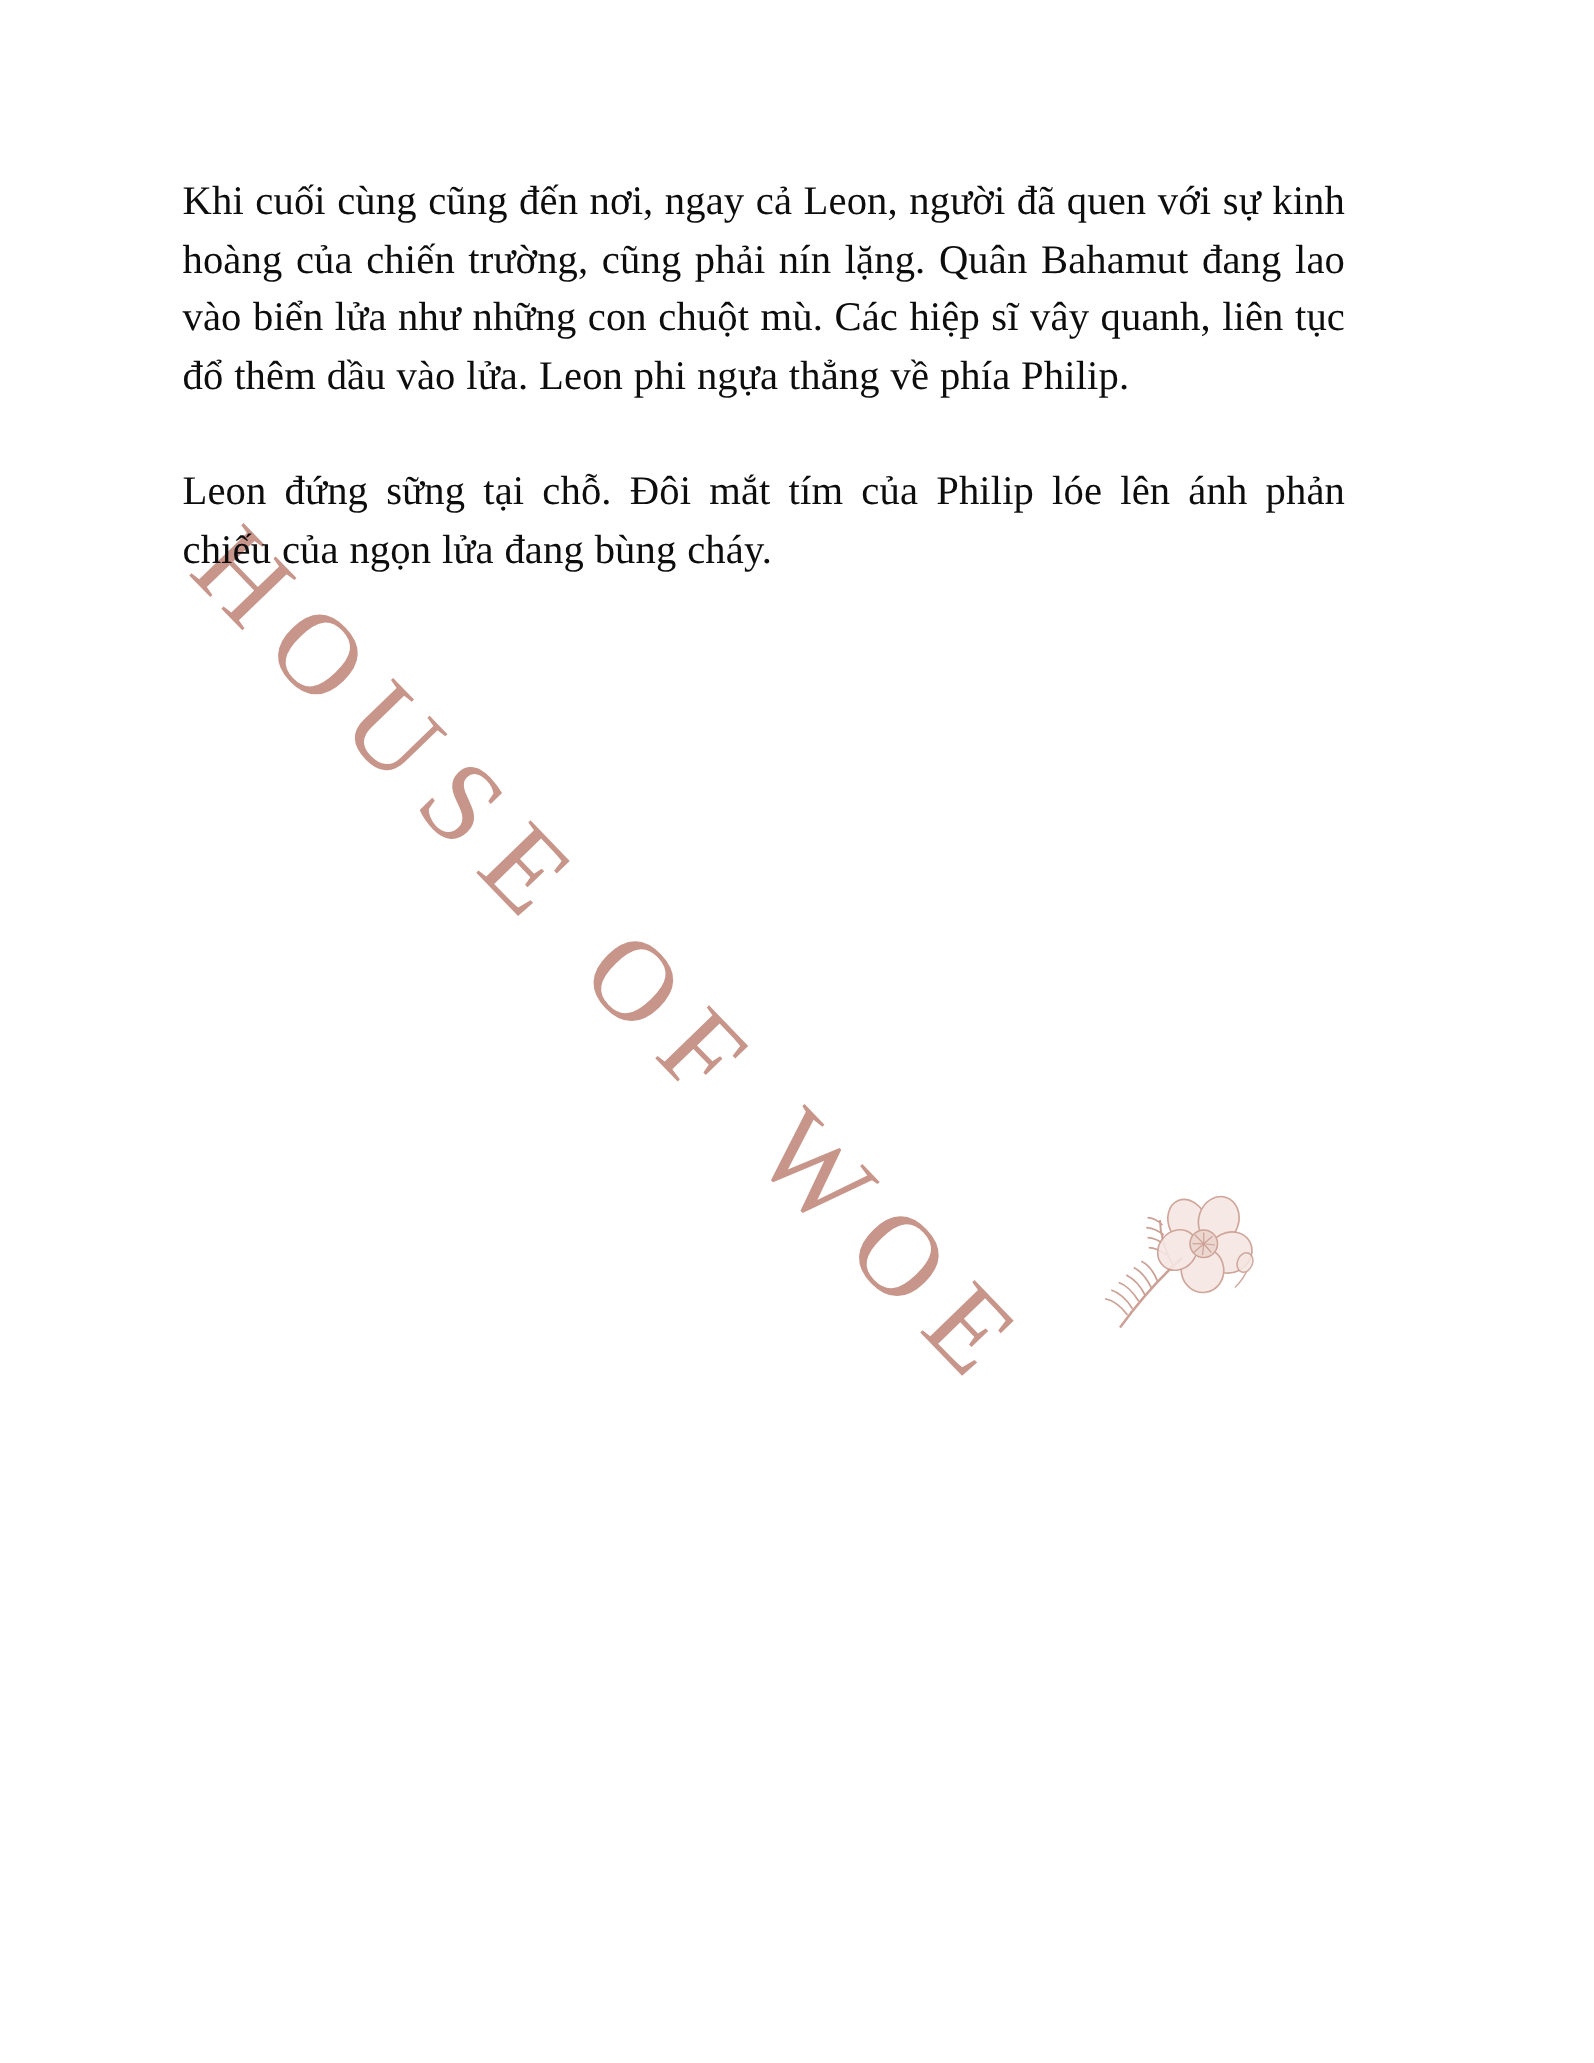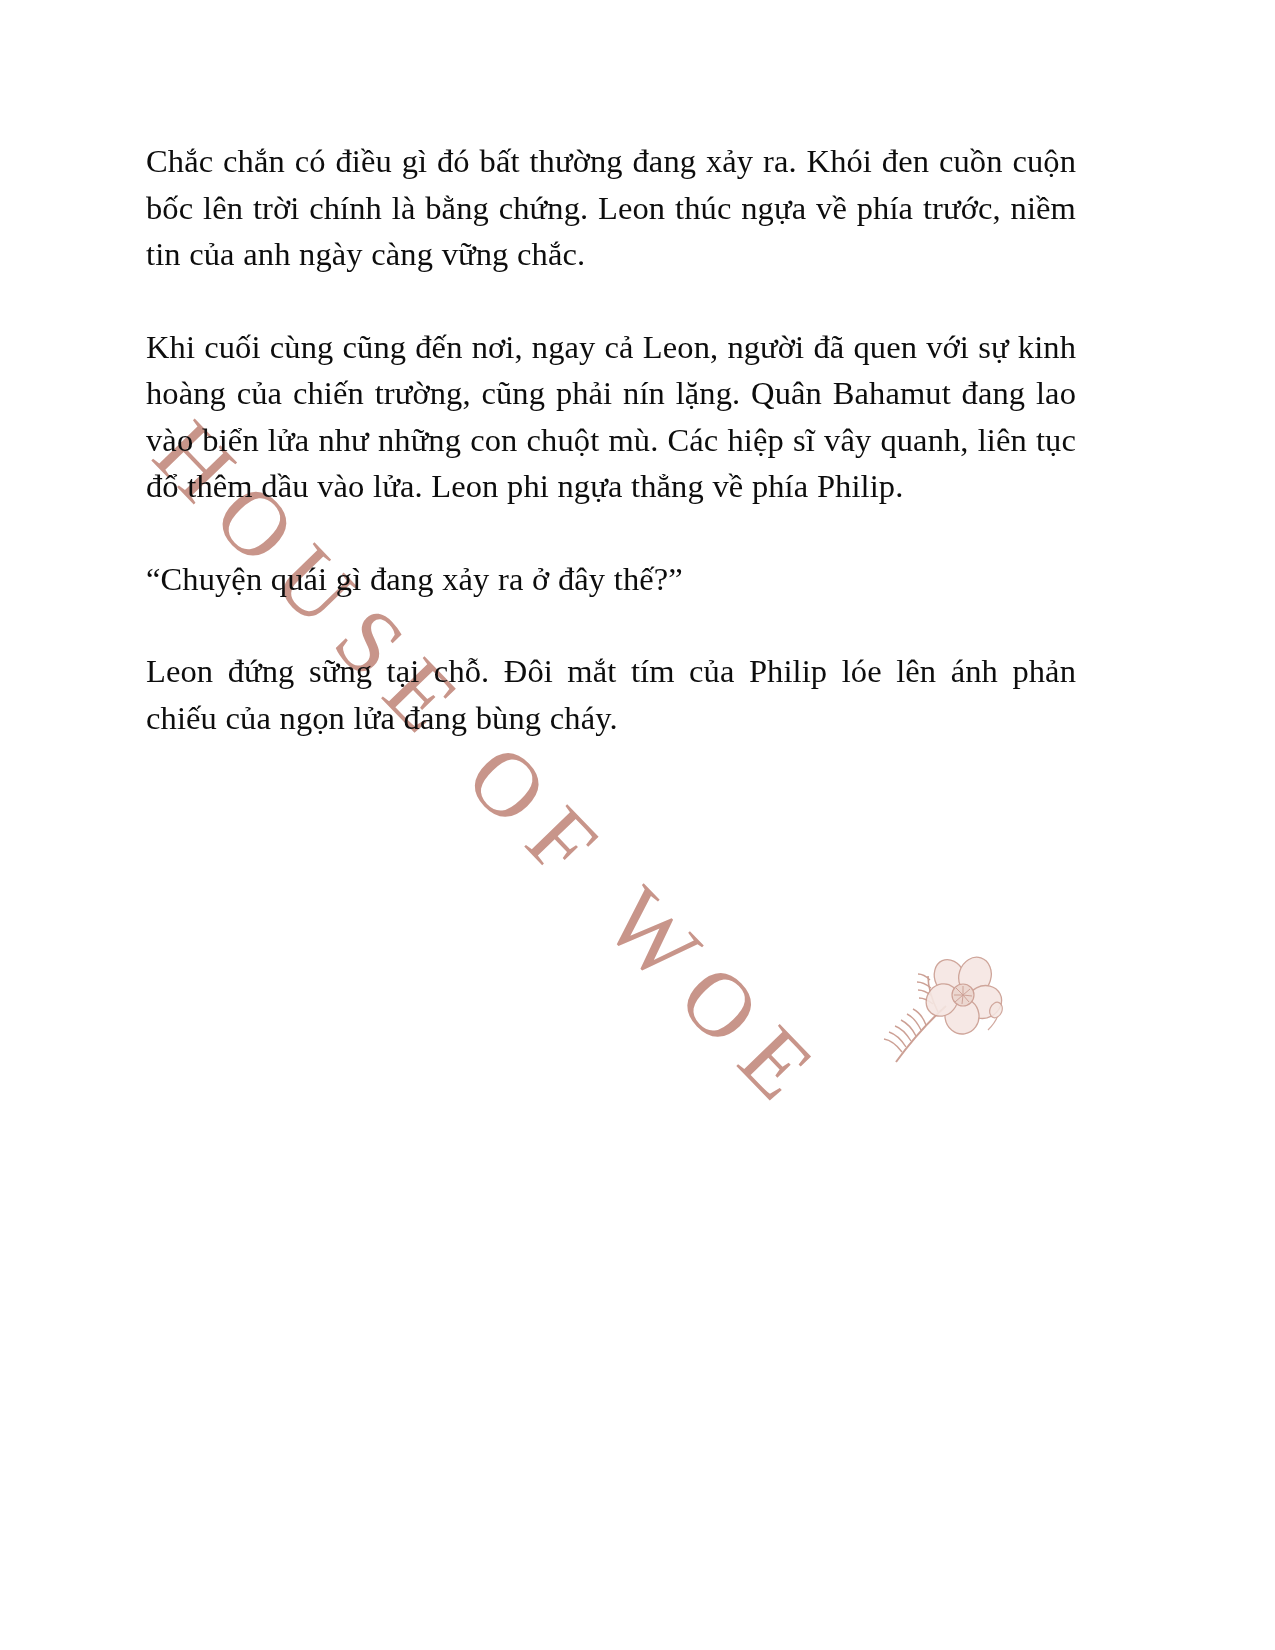--- a/index.html
+++ b/index.html
@@ -135,25 +135,23 @@
       <g stroke="#c08a7c" fill="none" stroke-width="1.2" opacity="0.85">
 
         <path d="M112 90 C 118 84, 122 78, 123 71"></path>
         <ellipse cx="120" cy="70" rx="6" ry="8" transform="rotate(22 120 70)" fill="#f3e2dd"></ellipse>
       </g>
     </svg>
   </div>
 
   <div id="content">
 
-    <p class="para">Chắc chắn có điều gì đó bất thường đang xảy ra. Khói đen cuồn cuộn bốc lên trời chính là bằng chứng. Leon thúc ngựa về phía trước, niềm tin của anh ngày càng vững chắc.</p>
 
     <p class="para">Khi cuối cùng cũng đến nơi, ngay cả Leon, người đã quen với sự kinh hoàng của chiến trường, cũng phải nín lặng. Quân Bahamut đang lao vào biển lửa như những con chuột mù. Các hiệp sĩ vây quanh, liên tục đổ thêm dầu vào lửa. Leon phi ngựa thẳng về phía Philip.</p>
 
-    <p class="para">“Chuyện quái gì đang xảy ra ở đây thế?”</p>
 
 
 
     <p class="para">Leon đứng sững tại chỗ. Đôi mắt tím của Philip lóe lên ánh phản chiếu của ngọn lửa đang bùng cháy.</p>
 
   </div>
 
 </div>
 
 </body></html>

